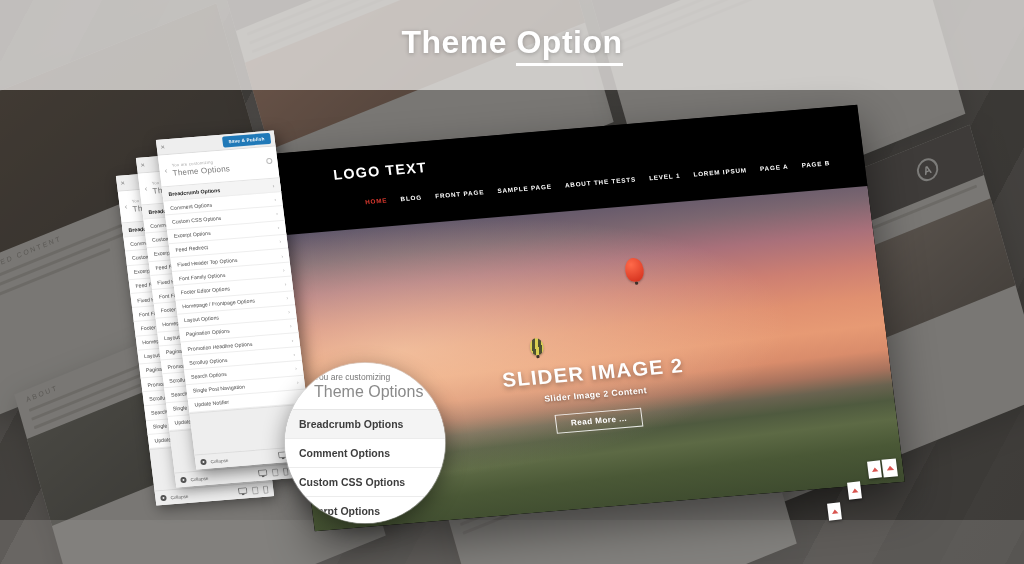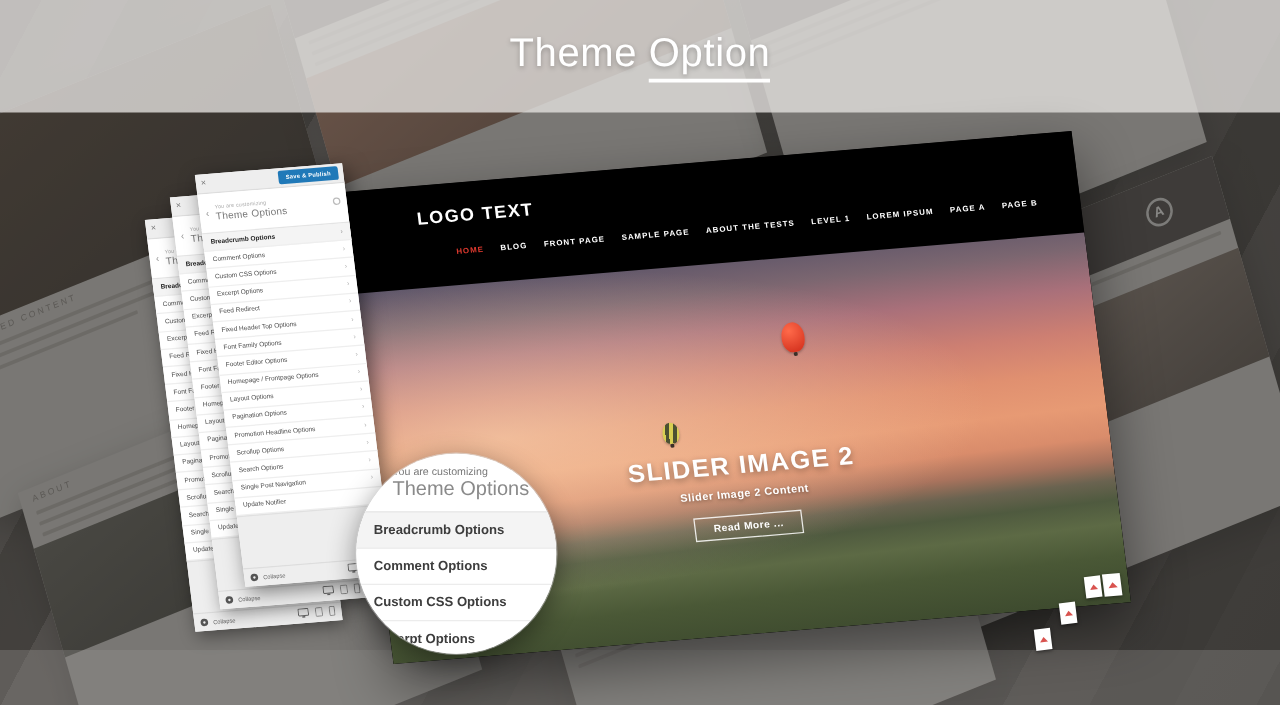--- a/index.html
+++ b/index.html
@@ -34,21 +34,21 @@
   .bg-veil { position:absolute; inset:0; background:rgba(62,59,56,.62); }
 
   
   .band { position:absolute; left:0; width:100%; background:rgba(226,224,221,.80);
           backdrop-filter:none; }
   .band.top { top:0; height:90px; }
   .band.bottom { bottom:0; height:44px; background:rgba(150,147,143,.34); }
 
   
   .title { position:absolute; top:24px; left:0; width:100%; text-align:center;
-           color:#fff; font-size:32px; font-weight:normal; letter-spacing:.5px;
+           color:#fff; font-size:32px; font-weight:bold; letter-spacing:.5px;
            text-shadow:0 1px 4px rgba(0,0,0,.25); }
   .title .u { border-bottom:3px solid #fff; padding-bottom:3px; }
 
   
   .preview {
     position:absolute; left:296px; top:128px; width:580px; height:380px;
     transform: rotate(-7.2deg) skewY(2.4deg) scaleX(1.02);
     box-shadow: 0 18px 44px rgba(0,0,0,.45);
     overflow:hidden; background:#000;
   }

